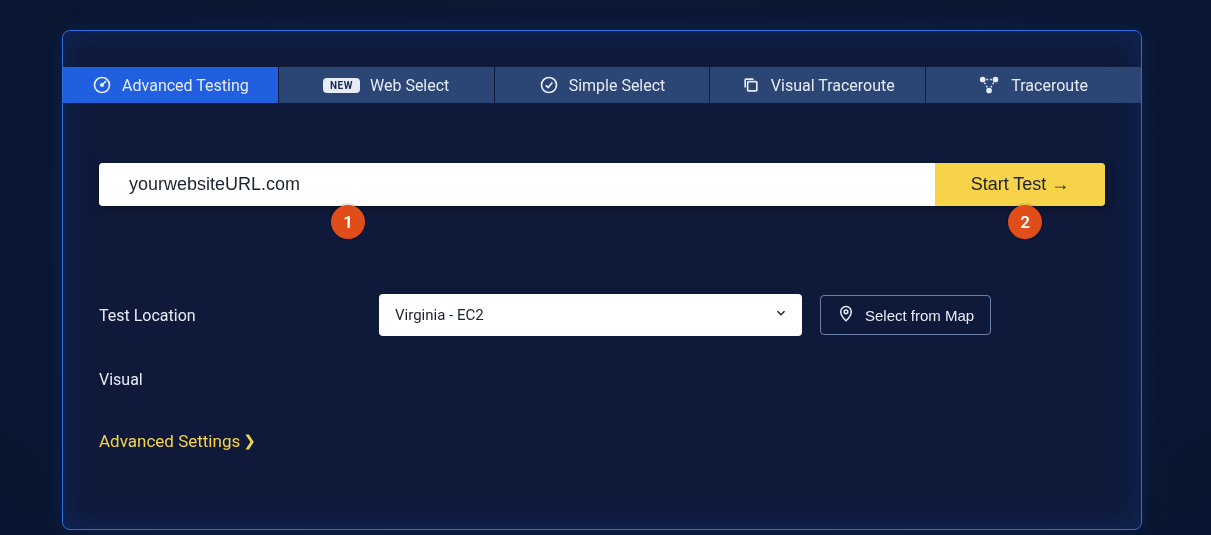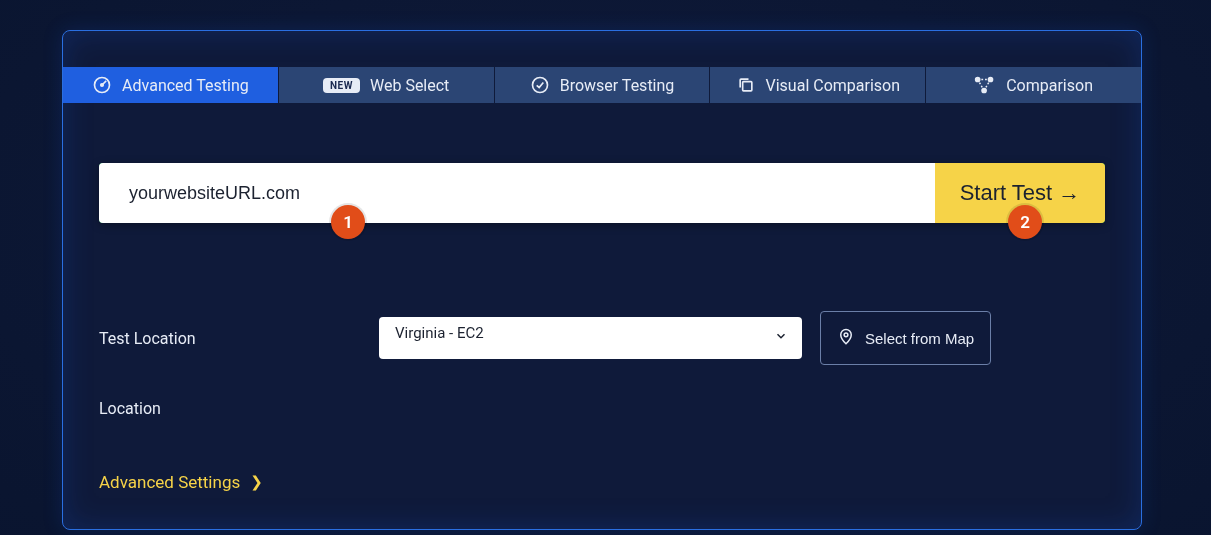--- a/index.html
+++ b/index.html
@@ -59,21 +59,21 @@
   }
 
   
   .content {
     padding: 60px 36px 0 36px;
   }
 
   .url-row {
     display: flex;
     width: 100%;
-    height: 60px;
+    height: 43px;
     background: #22c55e;
     border-radius: 4px;
     overflow: hidden;
     box-shadow: 0 2px 8px rgba(0,0,0,0.35);
     position: relative;
   }
   .url-input {
     flex: 1;
     border: none;
     outline: none;
@@ -81,21 +81,21 @@
     padding: 0 30px;
     color: #1c2230;
     background: #fff;
   }
   .url-input::placeholder { color: #1c2230; }
   .start-btn {
     width: 170px;
     background: #f6d348;
     color: #1c2230;
     border: none;
-    font-size: 22px;
+    font-size: 18px;
     display: flex;
     align-items: center;
     justify-content: center;
     gap: 6px;
     cursor: pointer;
   }
 
   .form-row {
     display: flex;
     align-items: center;
@@ -107,55 +107,55 @@
     color: #e7ecf6;
     font-size: 16px;
   }
   .select {
     position: relative;
     width: 423px;
     height: 42px;
     background: #fff;
     border-radius: 4px;
     display: flex;
-    align-items: flex-end;
-    padding: 17px 16px;
+    align-items: center;
+    padding: 0 16px;
     color: #1c2230;
     font-size: 15px;
     cursor: pointer;
   }
   .select .chev {
     position: absolute;
     right: 14px;
     top: 50%;
     transform: translateY(-50%);
     color: #1c2230;
   }
   .select-map-btn {
     margin-left: 18px;
-    height: 54px;
+    height: 40px;
     border: 1px solid #6b7fa8;
     border-radius: 4px;
     background: transparent;
     color: #e7ecf6;
     font-size: 15px;
     padding: 0 16px;
     display: flex;
     align-items: center;
     gap: 10px;
     cursor: pointer;
   }
 
   .adv-link {
-    margin-top: 54px;
+    margin-top: 42px;
     color: #f6d348;
     font-size: 17px;
     display: inline-flex;
     align-items: center;
-    gap: 10px;
+    gap: 3px;
     cursor: pointer;
     text-align: center;
   }
   .adv-link .chev { font-size: 15px; }
 
   
   .anno {
     position: absolute;
     width: 34px;
     height: 34px;
@@ -196,43 +196,43 @@
       <span>Web Select</span>
     </div>
 
     <div class="tab">
       <span class="icon">
         <svg width="20" height="20" viewBox="0 0 24 24" fill="none" stroke="#e7ecf6" stroke-width="2">
           <circle cx="12" cy="12" r="9"></circle>
           <path d="M8 12.5 L11 15 L16 9"></path>
         </svg>
       </span>
-      <span>Browser Testing</span>
+      <span>Simple Select</span>
     </div>
 
     <div class="tab">
       <span class="icon">
         <svg width="20" height="20" viewBox="0 0 24 24" fill="none" stroke="#e7ecf6" stroke-width="2">
           <rect x="8" y="8" width="11" height="11" rx="1"></rect>
           <path d="M5 15 V6 a1 1 0 0 1 1-1 h9"></path>
         </svg>
       </span>
-      <span>Visual Comparison</span>
+      <span>Visual Traceroute</span>
     </div>
 
     <div class="tab">
       <span class="icon">
         <svg width="22" height="20" viewBox="0 0 24 20" fill="none" stroke="#e7ecf6" stroke-width="1.6">
           <circle cx="4" cy="4" r="2.3" fill="#e7ecf6"></circle>
           <circle cx="18" cy="4" r="2.3" fill="#e7ecf6"></circle>
           <circle cx="11" cy="16" r="2.3" fill="#e7ecf6"></circle>
           <path d="M4 4 L18 4 M18 4 L11 16 M11 16 L4 4" stroke-dasharray="2 2"></path>
         </svg>
       </span>
-      <span>Comparison</span>
+      <span>Traceroute</span>
     </div>
 
   </div>
 
   <div class="content">
 
     <div class="url-row">
       <input class="url-input" type="text" placeholder="yourwebsiteURL.com" style="">
       <button class="start-btn">Start Test →</button>
     </div>
@@ -252,21 +252,21 @@
           <svg width="18" height="18" viewBox="0 0 24 24" fill="none" stroke="#e7ecf6" stroke-width="2">
             <path d="M12 21s-7-6.5-7-12a7 7 0 1 1 14 0c0 5.5-7 12-7 12z"></path>
             <circle cx="12" cy="9" r="2.5"></circle>
           </svg>
         </span>
         <span>Select from Map</span>
       </button>
     </div>
 
     <div class="form-row second">
-      <div class="form-label">Location</div>
+      <div class="form-label">Visual</div>
     </div>
 
     <div class="adv-link">
       <span>Advanced Settings</span>
       <span class="chev">❯</span>
     </div>
 
   </div>
 </div>
 

